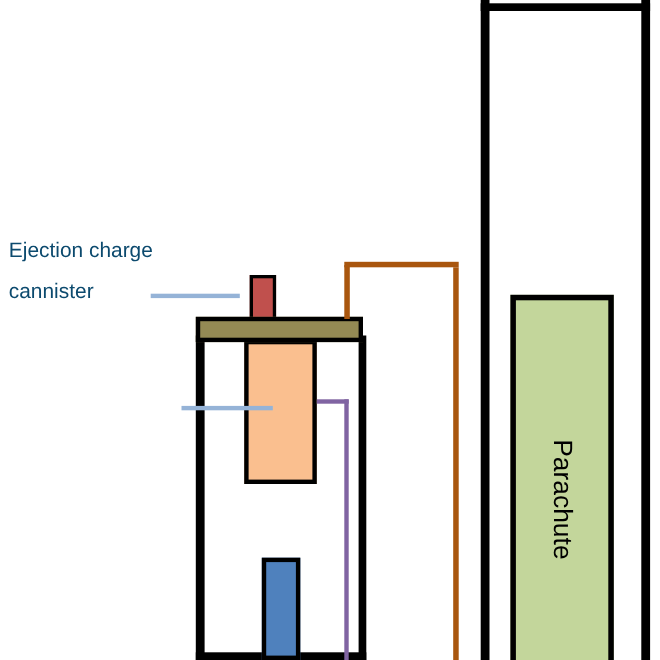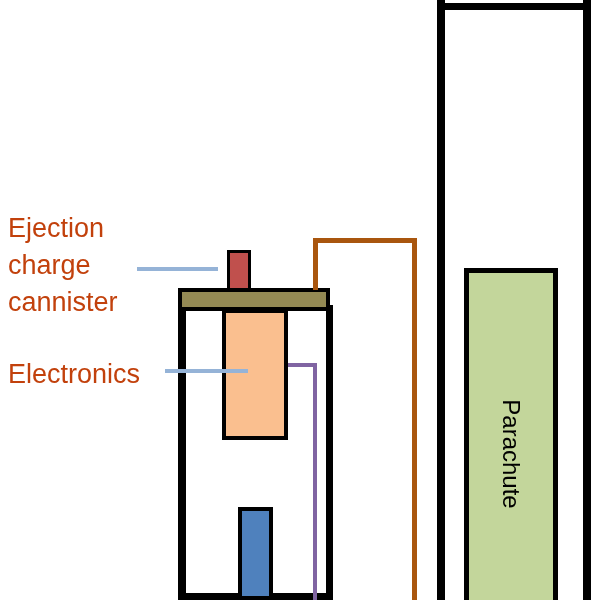--- a/index.html
+++ b/index.html
@@ -8,22 +8,22 @@
     width: 600px;
     height: 600px;
     background: #ffffff;
     overflow: hidden;
     font-family: "Liberation Sans", "DejaVu Sans", sans-serif;
   }
   .abs { position: absolute; }
 
   
   .label {
-    color: #c2410c;
-    font-size: 27px;
+    color: #0c4a6e;
+    font-size: 19px;
     line-height: 37px;
     letter-spacing: 0px;
   }
   #ejection-label { left: 8px; top: 210px; width: 150px; }
   #electronics-label { left: 8px; top: 356px; width: 200px; }
 
   
   .leader { background: #95B3D7; height: 4px; z-index: 7; }
   #leader-ejection { left: 137px; top: 267px; width: 81px; }
   #leader-electronics { left: 165px; top: 369px; width: 83px; }
@@ -104,21 +104,20 @@
     white-space: nowrap;
   }
 </style>
 </head>
 <body>
 
 <div id="canvas">
 
   <div class="abs label" id="ejection-label">Ejection charge cannister</div>
 
-  <div class="abs label" id="electronics-label">Electronics</div>
 
   <div class="abs leader" id="leader-ejection"></div>
   <div class="abs leader" id="leader-electronics"></div>
 
   <div class="abs" id="av-bay"></div>
   <div class="abs" id="av-lid"></div>
   <div class="abs" id="cannister"></div>
   <div class="abs" id="electronics-box"></div>
   <div class="abs" id="blue-box"></div>
 

